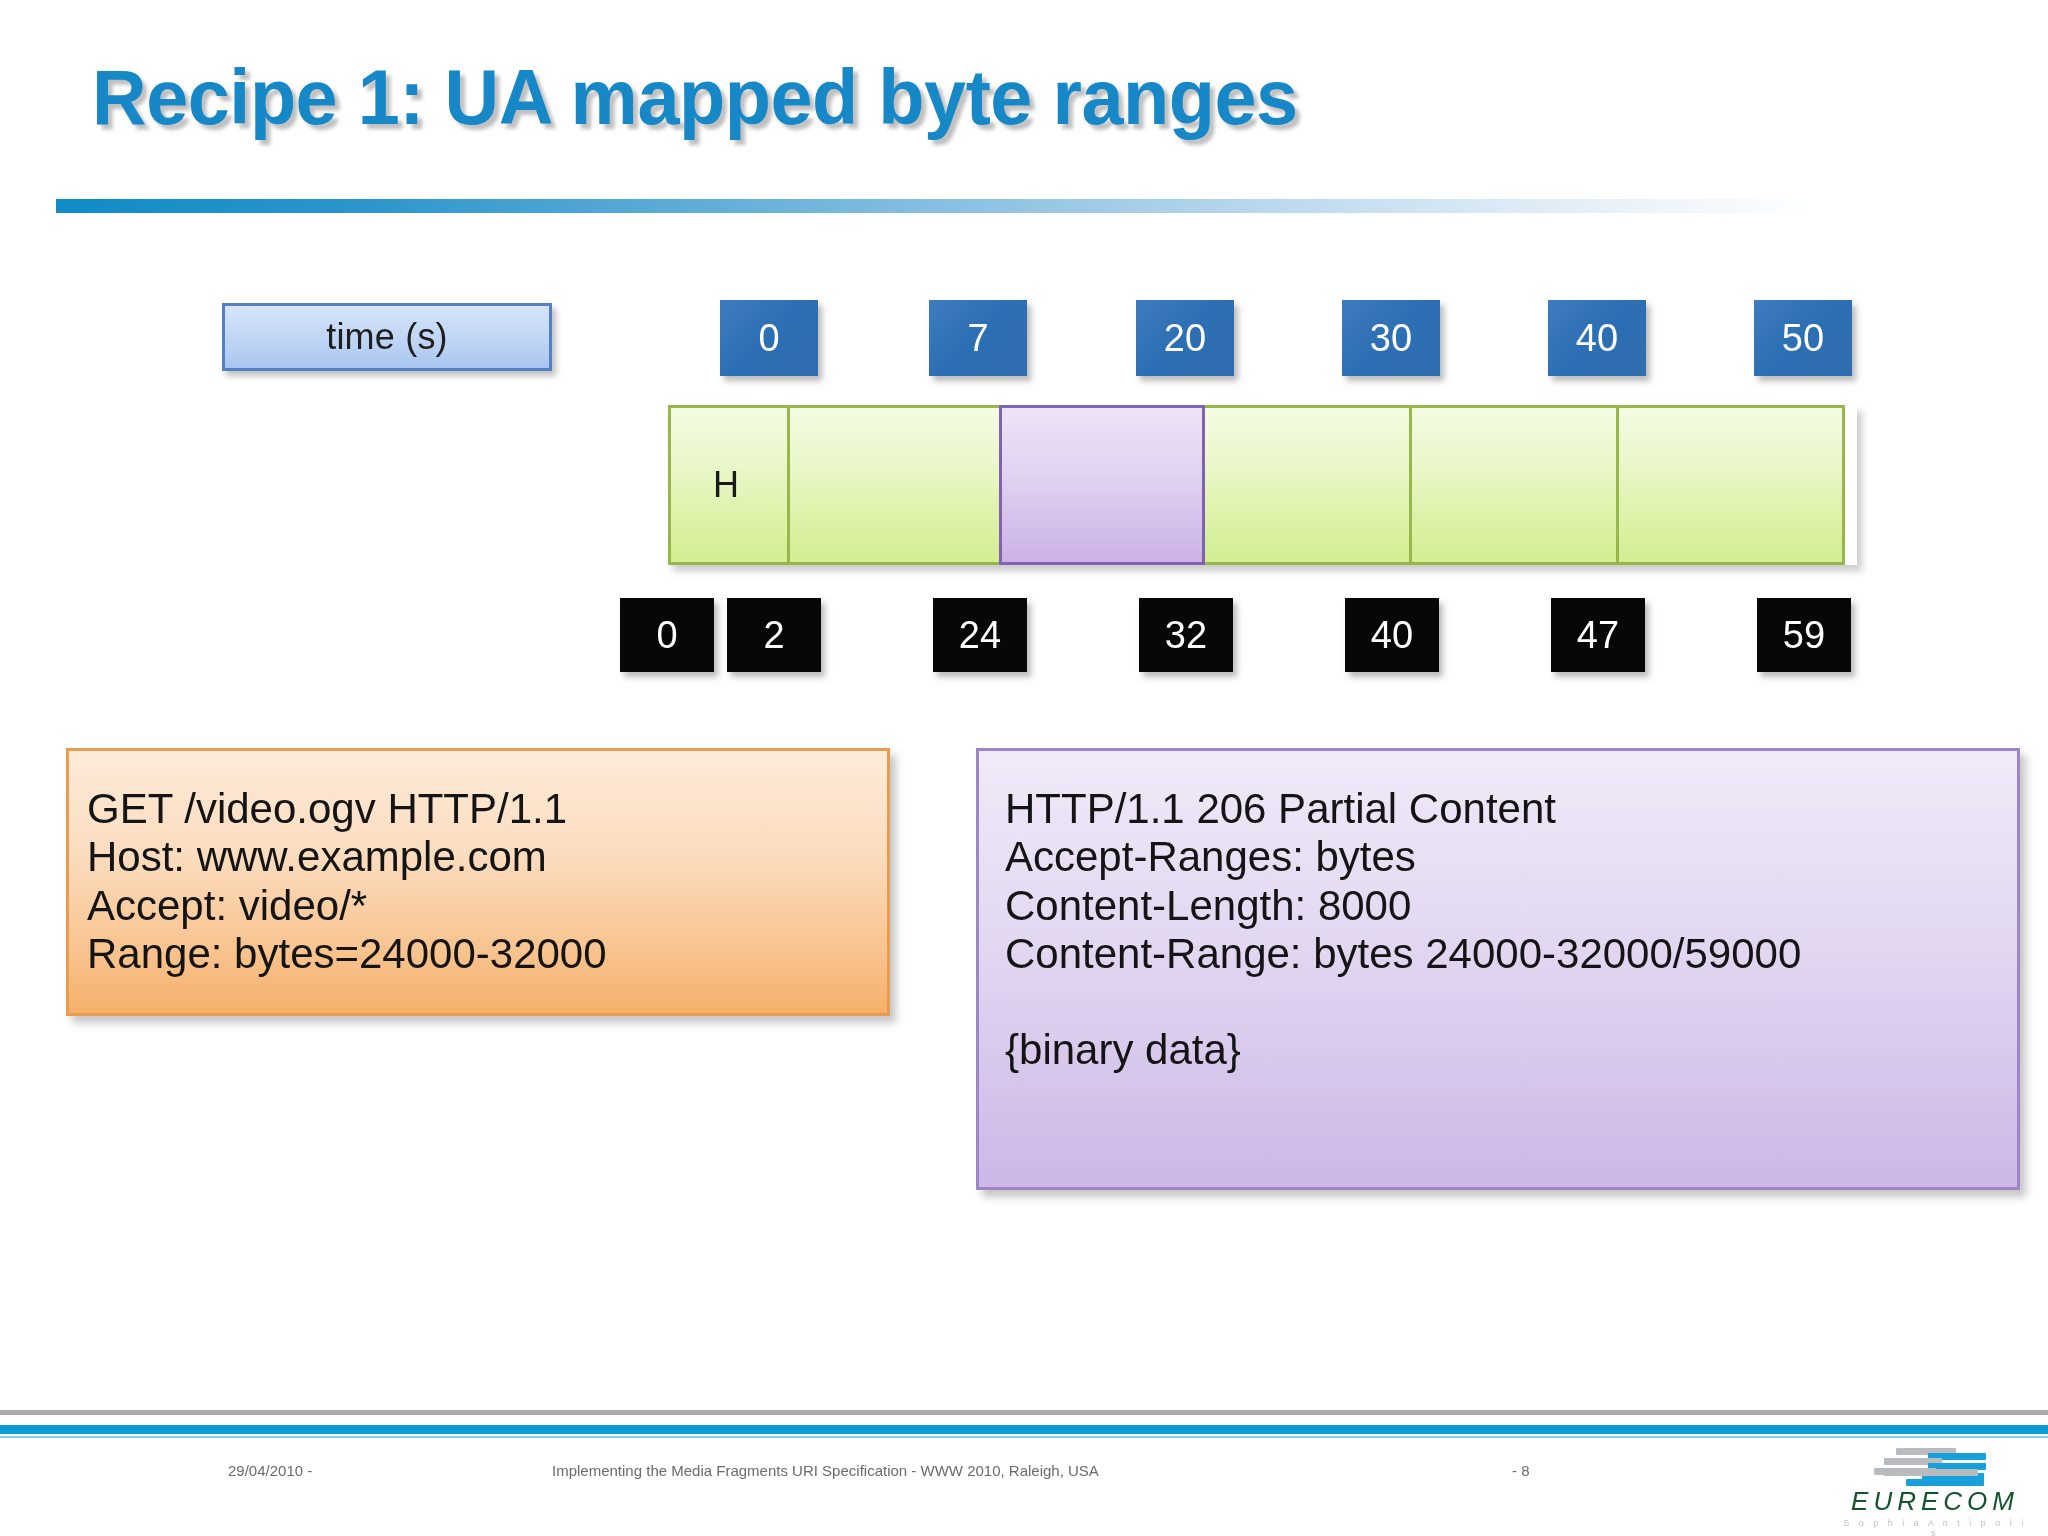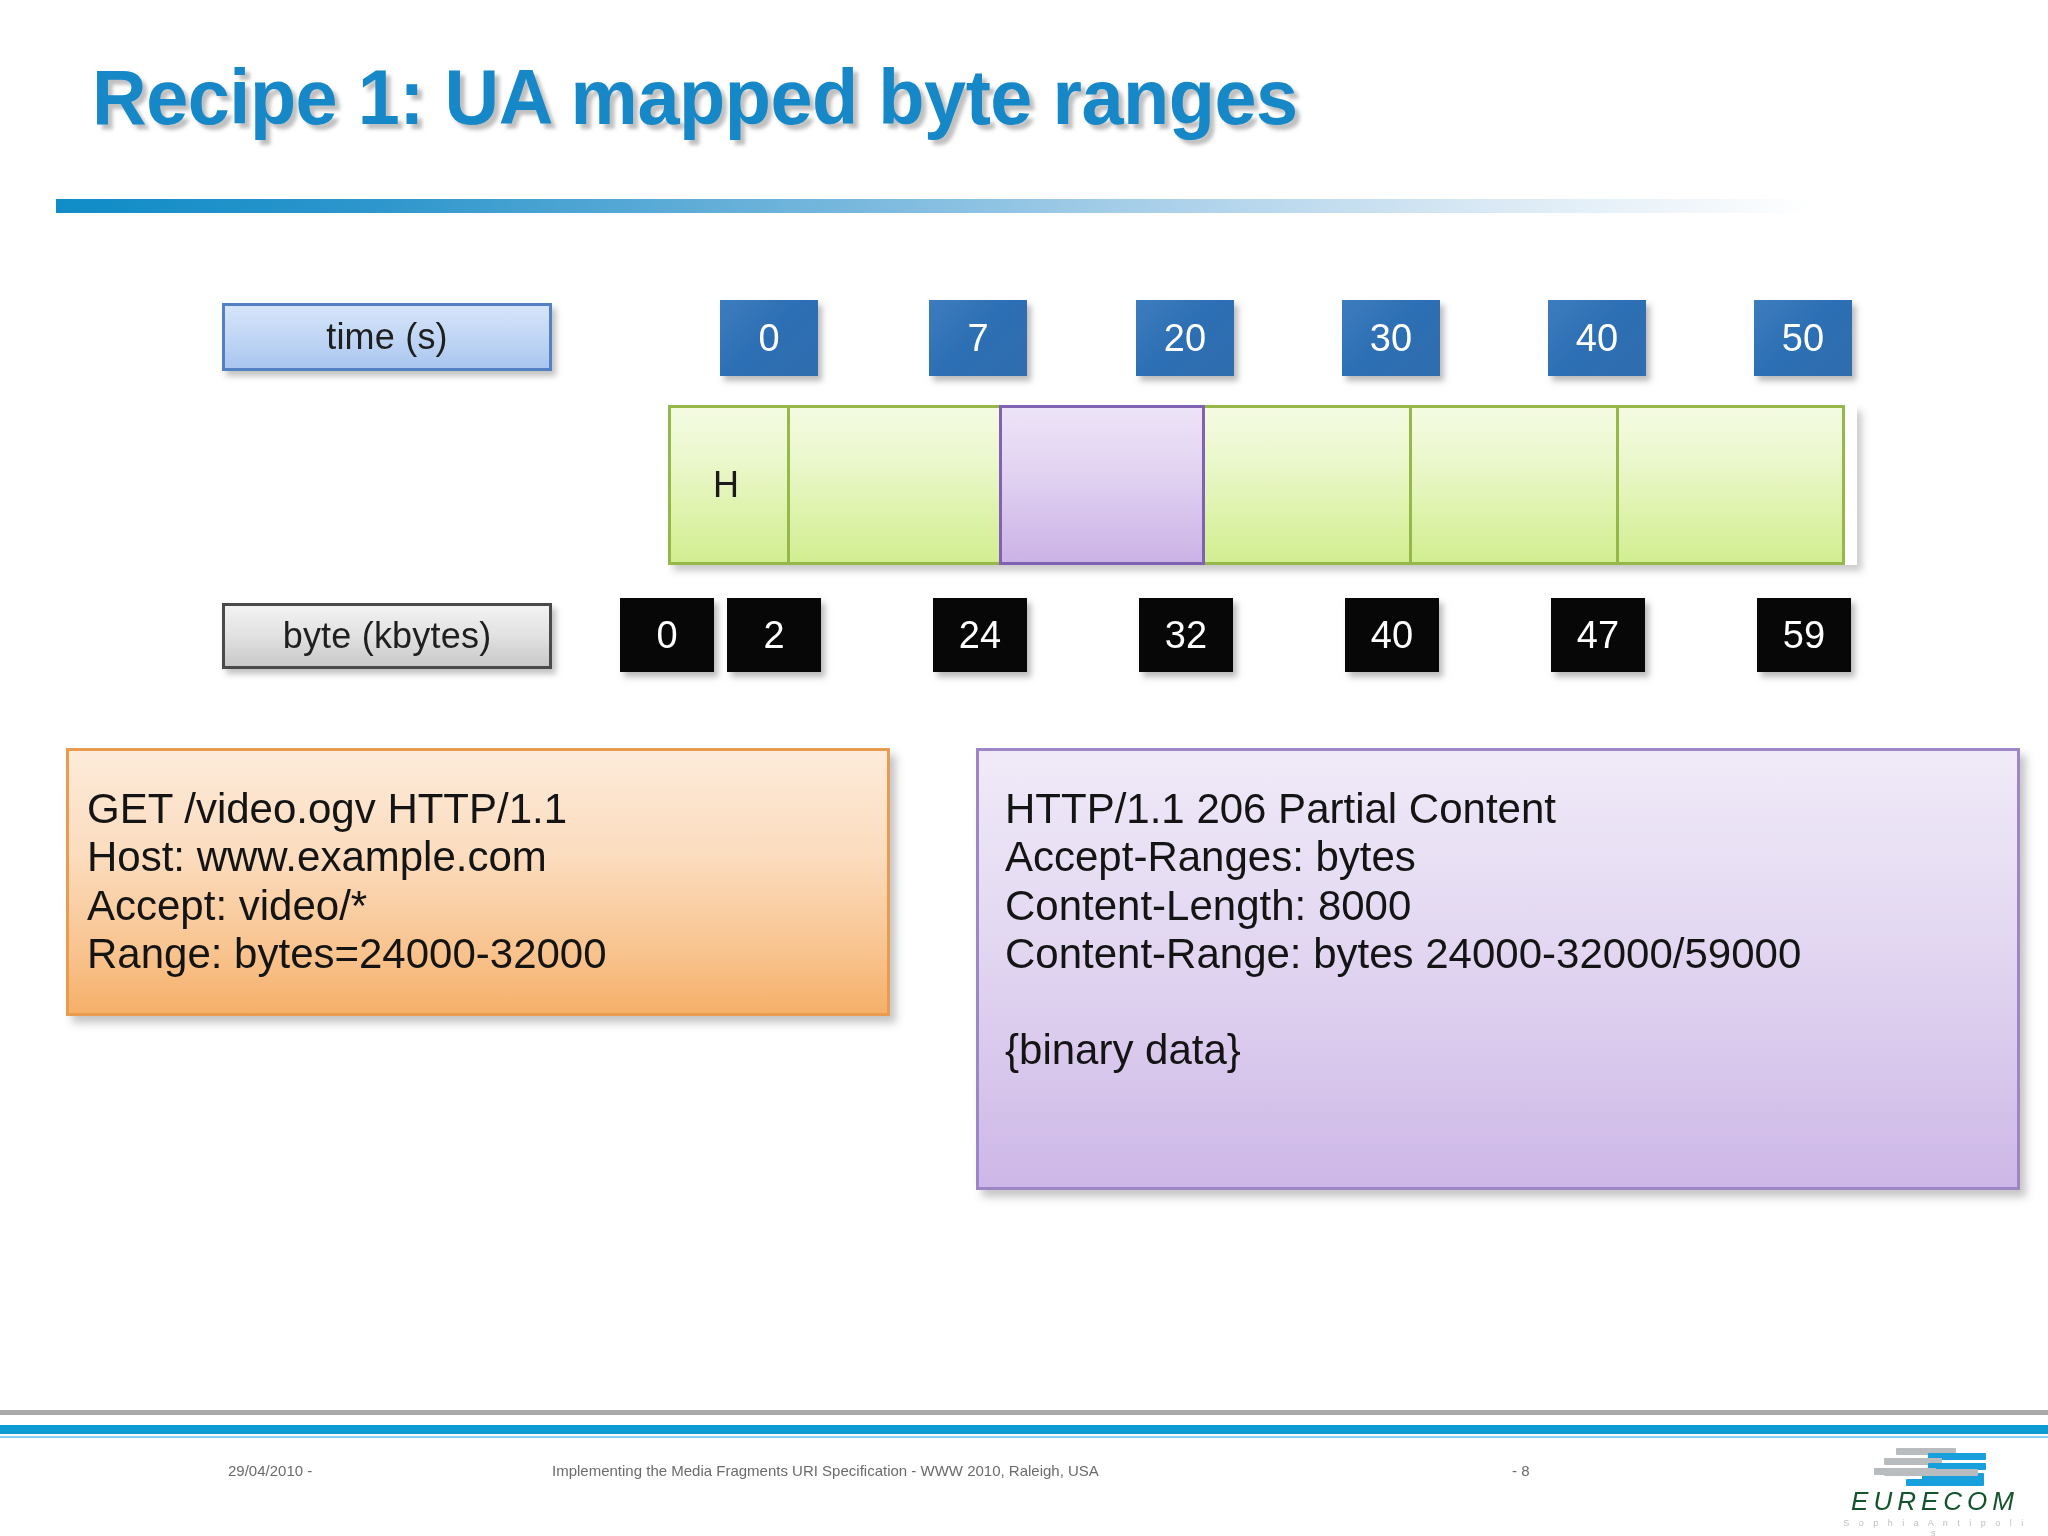--- a/index.html
+++ b/index.html
@@ -202,21 +202,20 @@
       <div class="seg" style="width:122px">
         <span class="seg-label">H</span>
       </div>
       <div class="seg" style="width:215px"></div>
       <div class="seg highlight" style="width:206px"></div>
       <div class="seg" style="width:210px"></div>
       <div class="seg" style="width:210px"></div>
       <div class="seg" style="width:229px"></div>
     </div>
 
-    <div class="legend-box" id="legend-byte">byte (kbytes)</div>
 
     <div class="byte-badge" style="left:620px">0</div>
     <div class="byte-badge" style="left:727px">2</div>
     <div class="byte-badge" style="left:933px">24</div>
     <div class="byte-badge" style="left:1139px">32</div>
     <div class="byte-badge" style="left:1345px">40</div>
     <div class="byte-badge" style="left:1551px">47</div>
     <div class="byte-badge" style="left:1757px">59</div>
 
   </div>

